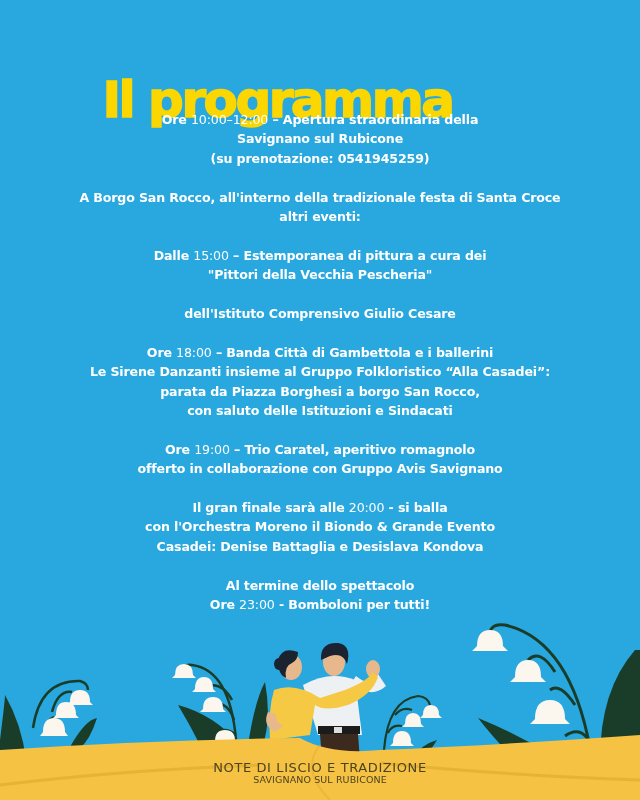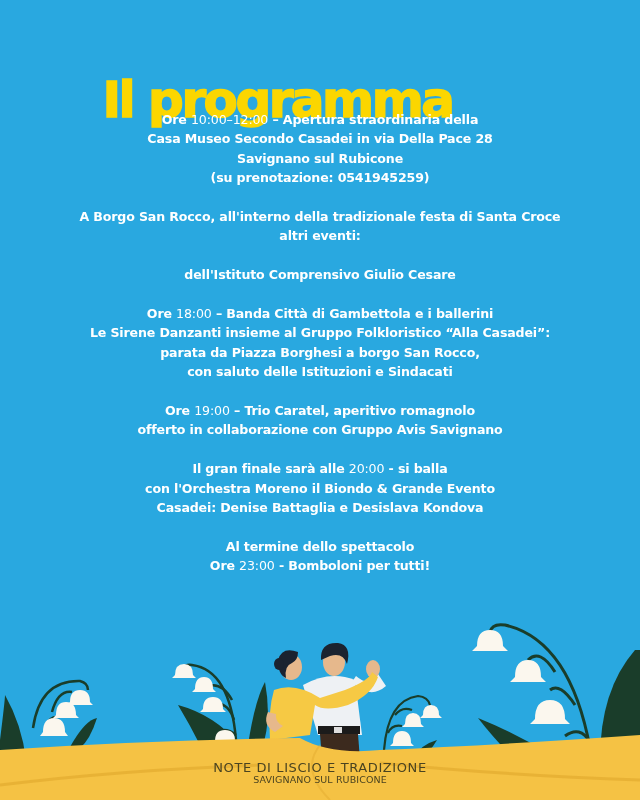--- a/index.html
+++ b/index.html
@@ -36,27 +36,30 @@
     .footer-2 { top: 774px; font-size: 9.5px; letter-spacing: 0.1px; }
   </style>
 </head>
 <body>
 
 <h1 class="title">Il programma</h1>
 
 <div class="program" id="program">
     <div class="block">
       <span class="line"><span>Ore </span><span class="time">10:00–12:00</span><span> – Apertura straordinaria della</span></span>
-      <span class="line"><span>Casa Museo Secondo Casadei in via Della Pace 28</span></span>
       <span class="line"><span>Savignano sul Rubicone</span></span>
       <span class="line"><span>(su prenotazione: 0541945259)</span></span>
     </div>
     <div class="block">
       <span class="line"><span>A Borgo San Rocco, all'interno della tradizionale festa di Santa Croce</span></span>
       <span class="line"><span>altri eventi:</span></span>
+    </div>
+    <div class="block">
+      <span class="line"><span>Dalle </span><span class="time">15:00</span><span> – Estemporanea di pittura a cura dei</span></span>
+      <span class="line"><span>"Pittori della Vecchia Pescheria"</span></span>
     </div>
     <div class="block">
       <span class="line"><span>dell'Istituto Comprensivo Giulio Cesare</span></span>
     </div>
     <div class="block">
       <span class="line"><span>Ore </span><span class="time">18:00</span><span> – Banda Città di Gambettola e i ballerini</span></span>
       <span class="line"><span>Le Sirene Danzanti insieme al Gruppo Folkloristico “Alla Casadei”:</span></span>
       <span class="line"><span>parata da Piazza Borghesi a borgo San Rocco,</span></span>
       <span class="line"><span>con saluto delle Istituzioni e Sindacati</span></span>
     </div>

